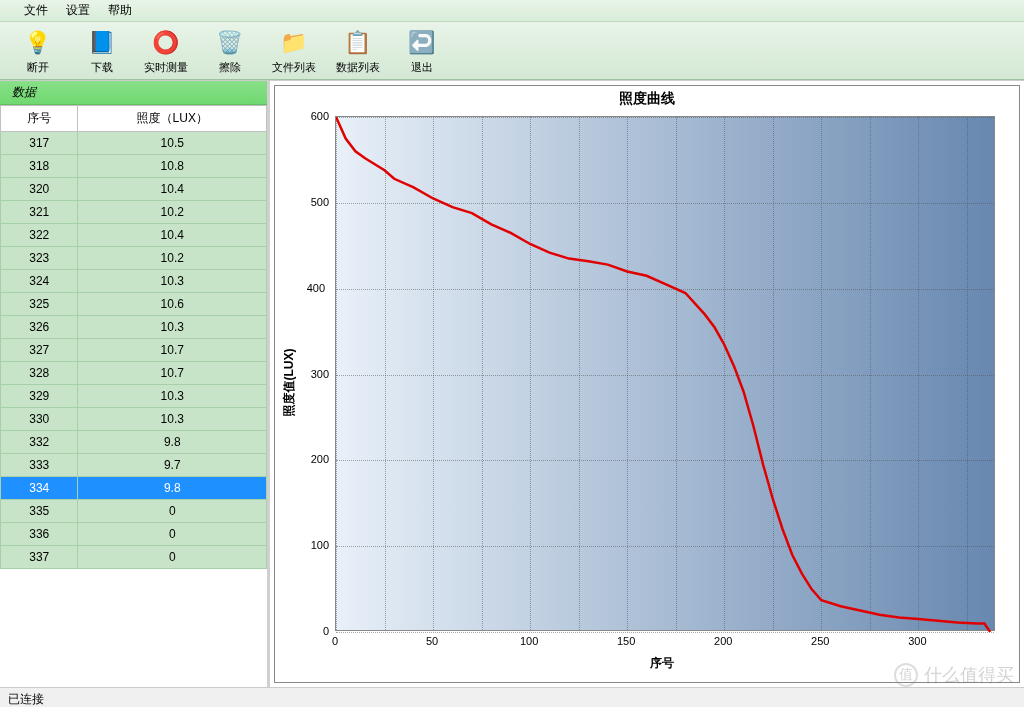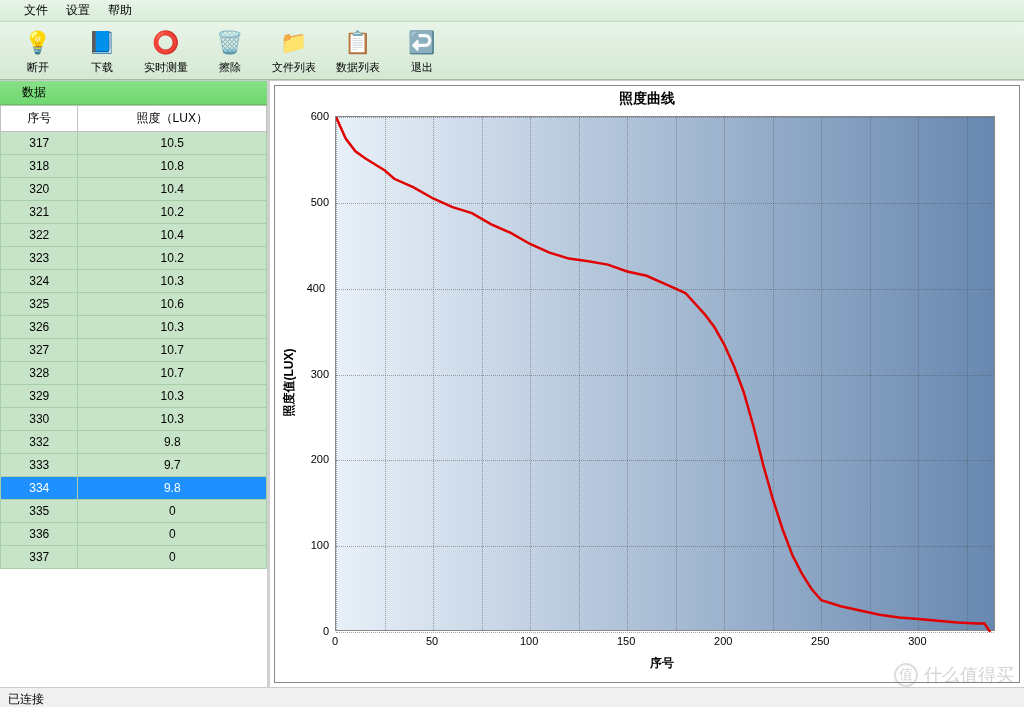--- a/index.html
+++ b/index.html
@@ -5,21 +5,21 @@
 * { box-sizing: border-box; margin: 0; padding: 0; }
 body { font-family: "Microsoft YaHei", SimSun, Arial, sans-serif; font-size: 12px; background: #f0f0f0; width: 1024px; height: 707px; overflow: hidden; display: flex; flex-direction: column; }
 .menubar { background: linear-gradient(#e8f4e8, #d8ecd8); height: 22px; display: flex; align-items: center; padding: 0 24px; border-bottom: 1px solid #c0d8c0; }
 .menubar span { margin-right: 18px; cursor: default; }
 .toolbar { background: linear-gradient(#e8f4e8, #d4e8d4); height: 58px; display: flex; align-items: center; padding: 4px 8px; border-bottom: 1px solid #a0c0a0; }
 .tbtn { display: flex; flex-direction: column; align-items: center; justify-content: center; width: 60px; height: 52px; cursor: pointer; margin-right: 4px; }
 .tbtn .ico { width: 32px; height: 32px; display: flex; align-items: center; justify-content: center; font-size: 22px; }
 .tbtn .lbl { font-size: 11px; margin-top: 1px; }
 .main { flex: 1; display: flex; background: #fff; border-top: 1px solid #ccc; overflow: hidden; }
 .left { width: 270px; border-right: 3px solid #d0d0d0; display: flex; flex-direction: column; overflow: hidden; }
-.panel-title { background: linear-gradient(#88e088, #70d870); color: #000; padding: 3px 22px; font-size: 12px; border-bottom: 1px solid #60c060; }
+.panel-title { background: linear-gradient(#88e088, #70d870); color: #000; padding: 3px 12px; font-size: 12px; border-bottom: 1px solid #60c060; font-style: italic; }
 .data-table { flex: 1; overflow-y: auto; background: #fff; }
 .data-table table { width: 100%; border-collapse: collapse; }
 .data-table th { background: #fff; border: 1px solid #c0c0c0; padding: 4px; font-weight: normal; font-size: 12px; }
 .data-table td { background: #c8e4c8; border: 1px solid #a8d0a8; padding: 4px 6px; text-align: center; font-size: 12px; }
 .data-table tr.sel td { background: #1e90ff; color: #fff; }
 .right { flex: 1; display: flex; flex-direction: column; padding: 4px; background: #fff; overflow: hidden; }
 .chart-wrap { flex: 1; border: 1px solid #888; position: relative; background: #fff; }
 .chart-title { text-align: center; font-weight: bold; font-size: 14px; padding: 4px 0; }
 .plot { position: absolute; border: 1px solid #888; }
 .plot-bg { position: absolute; inset: 0; background: linear-gradient(to right, #e8f0f8, #6888b0); z-index: 0; }

